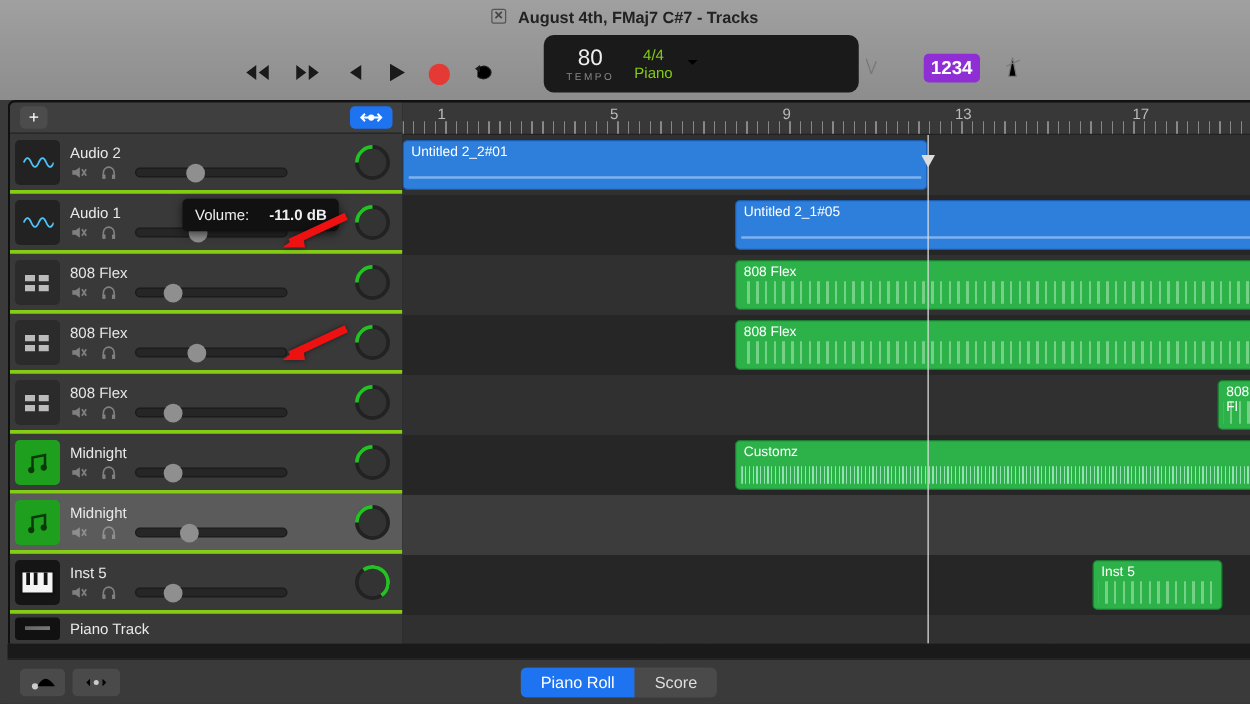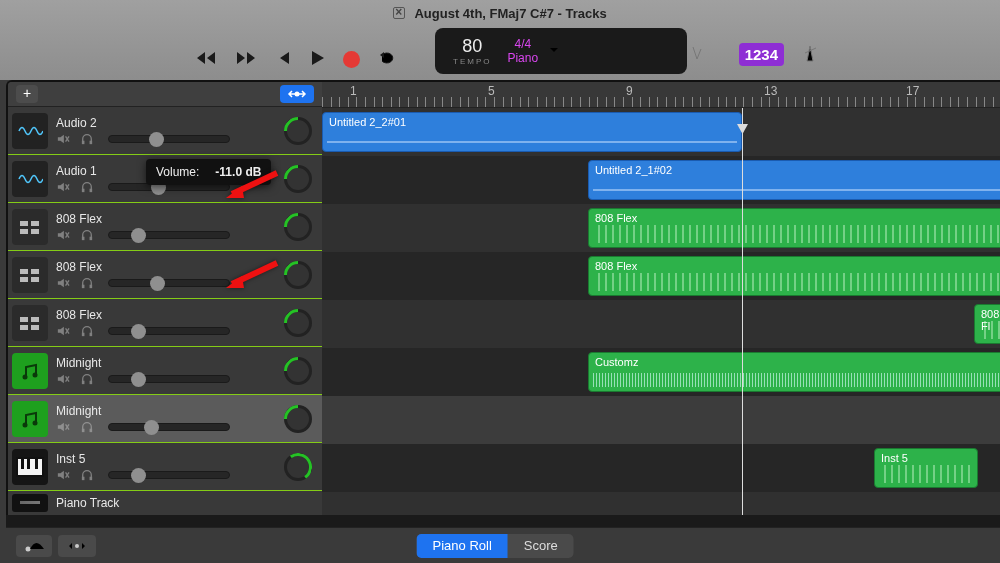--- a/index.html
+++ b/index.html
@@ -11,32 +11,32 @@
   .transport { position:absolute; bottom:10px; left:195px; display:flex; align-items:center; gap:18px; }
   .t-btn { color:#1a1a1a; cursor:pointer; }
   .rec { width:17px; height:17px; border-radius:50%; background:#e53935; }
   .lcd { position:absolute; left:435px; bottom:6px; width:252px; height:46px; background:#1a1a1a; border-radius:8px; display:flex; align-items:center; }
   .lcd-bar { margin-left:14px; }
   .lcd-bar .num { color:#eee; font-size:26px; letter-spacing:1px; font-weight:300; }
   .lcd-sub { font-size:8px; letter-spacing:2px; color:#888; }
   .lcd-tempo { margin-left:18px; text-align:center; }
   .lcd-tempo .v { color:#eee; font-size:18px; }
   .lcd-sig { margin-left:16px; text-align:center; }
-  .lcd-sig .a { color:#d946ef; font-size:12px; }
+  .lcd-sig .a { color:#84cc16; font-size:12px; }
   .lcd-caret { margin-left:10px; }
   .top-right { position:absolute; right:180px; bottom:14px; display:flex; gap:16px; align-items:center; }
   .badge1234 { background:#8e2ed4; color:#fff; font-size:15px; font-weight:700; border-radius:4px; padding:3px 6px;margin-left:16px; }
   .dim-icon { color:#6a6a6a; }
 
   .workspace { display:flex; position:absolute; top:80px; left:6px; right:0; bottom:48px; border-top:2px solid #111; border-left:2px solid #111; border-radius:6px 0 0 0; overflow:hidden; background:#2f2f2f; }
   .track-pane { width:314px; background:#393939; display:flex; flex-direction:column; }
   .tp-header { height:26px; background:#3f3f3f; display:flex; align-items:center; padding:0 8px; border-bottom:1px solid #222; }
   .add-track { width:22px; height:18px; background:#4c4c4c; border-radius:4px; color:#fff; text-align:center; line-height:16px; font-size:14px; }
   .hz-btn { margin-left:auto; width:34px; height:18px; background:#1e73f0; border-radius:4px; color:#fff; font-size:11px; display:flex; align-items:center; justify-content:center; }
-  .track { height:48px; display:flex; align-items:center; padding:0 0 0 4px; border-bottom:1px solid #84cc16; position:relative; }
+  .track { height:48px; display:flex; align-items:center; padding:0 0 0 4px; border-bottom:3px solid #84cc16; position:relative; }
   .track.light { background:#5b5b5b; }
   .t-icon { width:36px; height:36px; border-radius:4px; background:#222; display:flex; align-items:center; justify-content:center; margin-right:8px; font-size:14px; color:#56c1ff; }
   .t-icon.kit { color:#ccc; background:#2b2b2b; font-size:10px; }
   .t-icon.green { background:#1ea01e; color:#0a3a0a; }
   .t-icon.piano { background:#151515; color:#eee; }
   .t-body { display:flex; flex-direction:column; gap:3px; flex:1; }
   .t-name { color:#e8e8e8; font-size:12px; font-weight:500; }
   .t-ctl { display:flex; align-items:center; gap:10px; }
   .mh { width:14px; height:12px; opacity:.55; }
   .slider { position:relative; width:122px; height:8px; background:#262626; border-radius:5px; border:1px solid #1a1a1a; margin-left:4px; }
@@ -388,21 +388,21 @@
           <div class="row" style="top: 0px;"></div>
           <div class="row dark" style="top: 48px;"></div>
           <div class="row" style="top: 96px;"></div>
           <div class="row dark" style="top: 144px;"></div>
           <div class="row" style="top: 192px;"></div>
           <div class="row dark" style="top: 240px;"></div>
           <div class="row hl" style="top: 288px;"></div>
           <div class="row dark" style="top: 336px;"></div>
           <div class="row" style="top: 384px;"></div>
           <div class="region blue" style="top: 4px; left: 0px; width: 420px;"><span>Untitled 2_2#01</span><div class="wave"></div></div>
-          <div class="region blue" style="top: 52px; left: 266px; width: 422px;"><span>Untitled 2_1#02</span><div class="wave"></div></div>
+          <div class="region blue" style="top: 52px; left: 266px; width: 422px;"><span>Untitled 2_1#05</span><div class="wave"></div></div>
           <div class="region green notes" style="top: 100px; left: 266px; width: 422px;"><span>808 Flex</span><div class="wave"></div></div>
           <div class="region green notes" style="top: 148px; left: 266px; width: 422px;"><span>808 Flex</span><div class="wave"></div></div>
           <div class="region green notes" style="top: 196px; left: 652px; width: 36px;"><span>808 Fl</span><div class="wave"></div></div>
           <div class="region green" style="top: 244px; left: 266px; width: 422px;"><span>Customz</span><div class="wave"></div></div>
           <div class="region green notes" style="top: 340px; left: 552px; width: 104px;"><span>Inst 5</span><div class="wave"></div></div>
         </div>
       <div class="playhead" style="left: 420px;"></div>
     </div>
   </div>
 </div>

